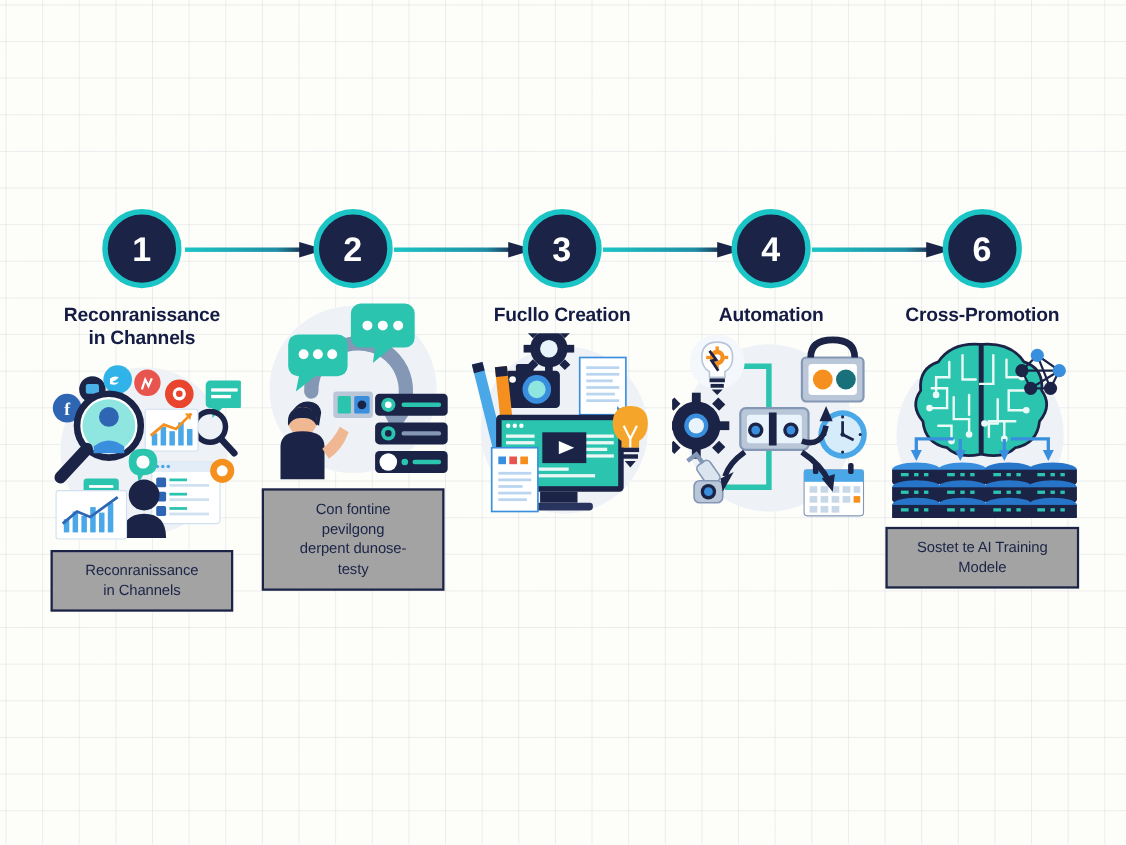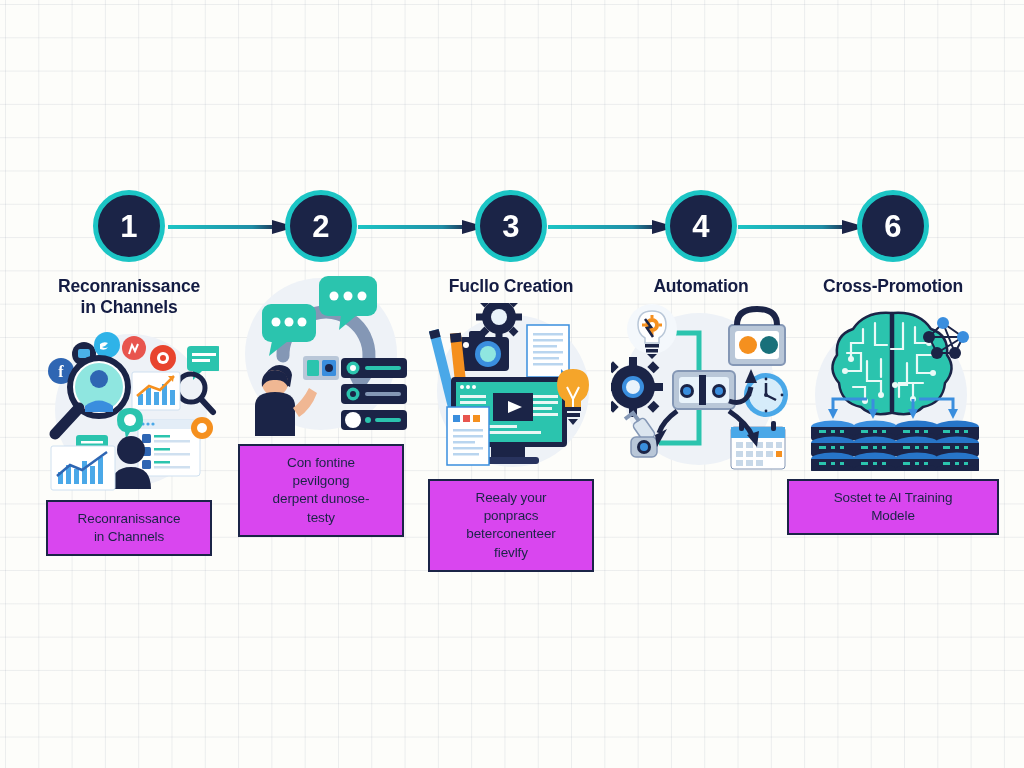--- a/index.html
+++ b/index.html
@@ -64,36 +64,36 @@
   .illus {
     position: relative;
     width: 180px;
     height: 168px;
     margin-top: 6px;
   }
   .illus svg { display: block; }
   .caption-box {
     margin-top: 8px;
     border: 2.5px solid #1b2447;
-    background: #d946ef;
+    background: #a3a3a3;
     color: #1b2447;
     font-size: 13.5px;
     line-height: 1.35;
     text-align: center;
     padding: 8px 20px;
     box-sizing: border-box;
     width: 166px;
     min-height: 48px;
     display: flex;
     align-items: center;
     justify-content: center;
     white-space: pre-line;
     letter-spacing: -0.1px;
   }
-  .caption-box.wide { width: 212px; }
+  .caption-box.wide { width: 176px; }
   .connector {
     position: absolute;
     top: 218px;
     height: 18px;
   }
   .connector svg { display: block; }
 </style>
 </head>
 <body>
 
@@ -381,22 +381,20 @@
           <rect x="32" y="150" width="26" height="2.5"></rect>
         </g>
 
         <path d="M152 66 q16 0 16 16 q0 11 -8 16 l0 6 l-16 0 l0 -6 q-8 -5 -8 -16 q0 -16 16 -16z" fill="#f5a52a"></path>
         <path d="M146 84 l6 12 l0 8 M158 84 l-6 12" stroke="#fff" stroke-width="2" fill="none"></path>
         <rect x="144" y="104" width="16" height="4" fill="#1b2447"></rect>
         <rect x="145" y="110" width="14" height="4" fill="#1b2447"></rect>
         <polygon points="147,116 157,116 152,122" fill="#1b2447"></polygon>
       </svg>
     </div>
-    <div class="caption-box">Reealy your ponpracs
-beterconenteer fievlfy</div>
   </div>
 
   <div class="step" style="left:606px;">
     <div class="circle">
       <span>4</span>
     </div>
     <div class="step-title">Automation</div>
     <div class="illus">
       <svg width="180" height="168" viewBox="0 0 180 168">
         <circle cx="88" cy="86" r="76" fill="#eef2f7"></circle>

